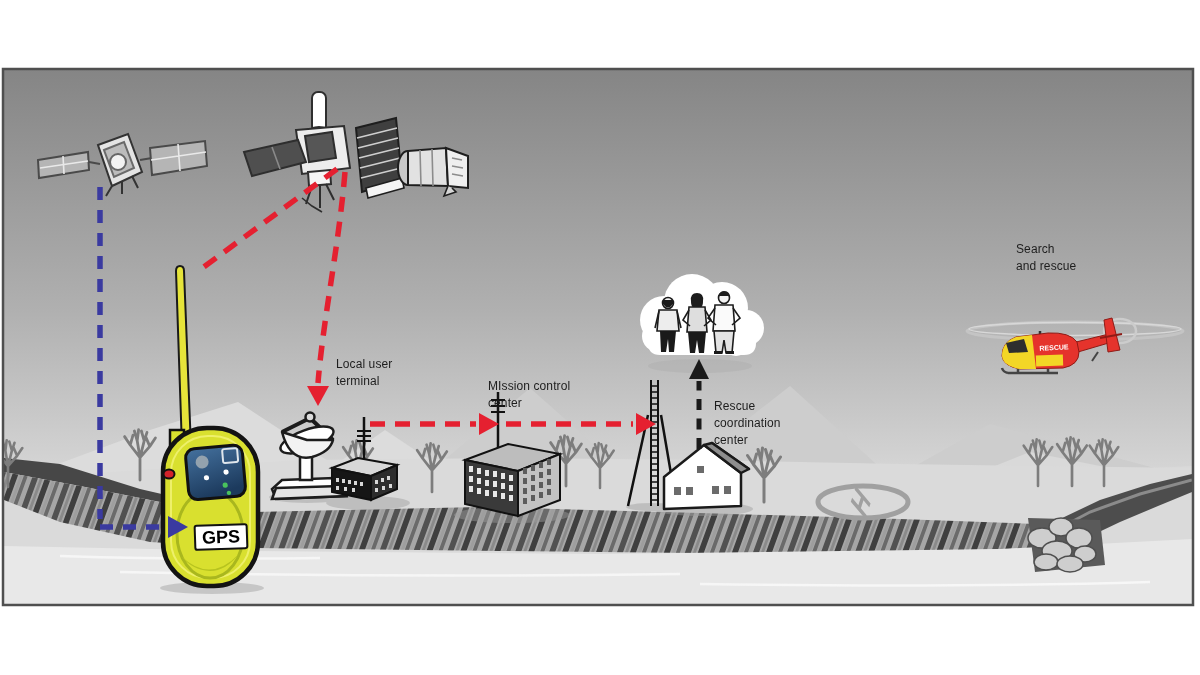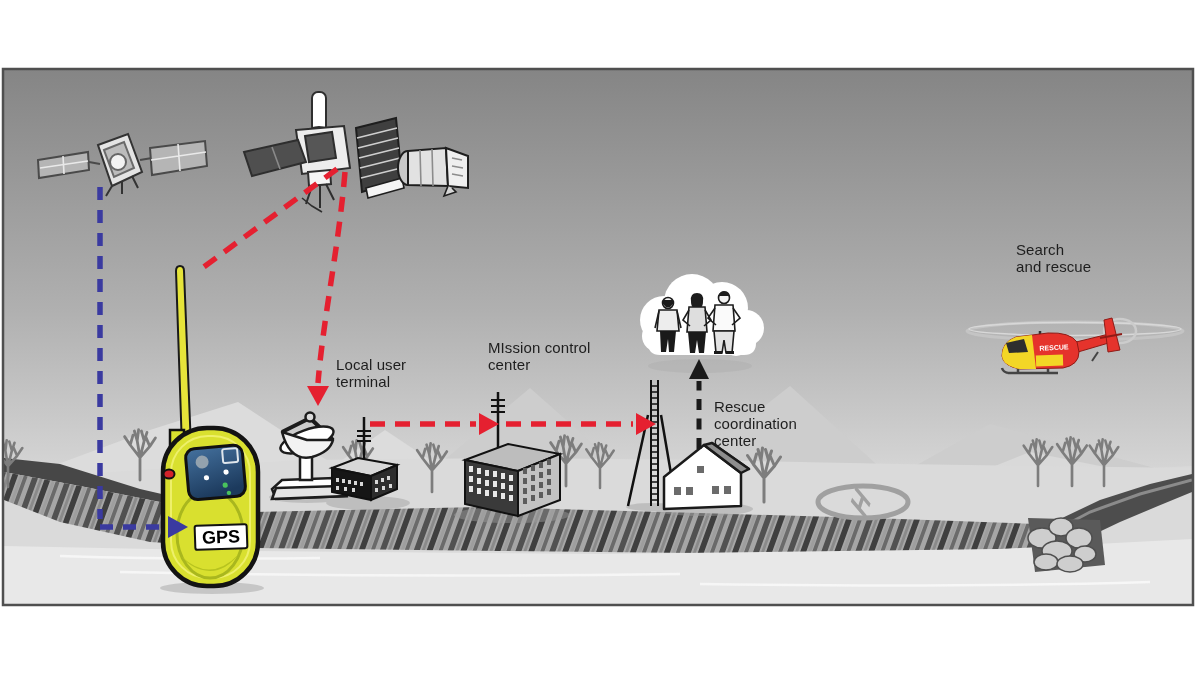--- a/index.html
+++ b/index.html
@@ -1,19 +1,19 @@
 <!DOCTYPE html>
 <html><head>
 <meta charset="utf-8">
 <style>
   html,body{margin:0;padding:0;background:#ffffff;}
   #stage{position:relative;width:1200px;height:675px;background:#ffffff;overflow:hidden;
          font-family:"Liberation Sans",sans-serif;}
   #art{position:absolute;left:0;top:0;width:1200px;height:675px;}
-  .diagram-label{position:absolute;color:#1e1e1e;font-size:15px;line-height:17px;
+  .diagram-label{position:absolute;color:#1e1e1e;font-size:12px;line-height:17px;
          white-space:pre-line;letter-spacing:.1px;}
   .gps-box{position:absolute;left:194px;top:524px;width:50px;height:22px;
          background:#ffffff;border:2.5px solid #111;border-radius:3px;
          display:flex;align-items:center;justify-content:center;
          font-weight:bold;font-size:18px;color:#000;transform:rotate(-2deg);}
 </style>
 </head>
 <body>
 
 <div id="stage">
@@ -342,21 +342,21 @@
       <path d="M1008,373 L1058,373 M1018,369 L1018,373 M1048,369 L1048,373 M1008,373 Q1003,372 1002,368" stroke="#444" stroke-width="2.5" fill="none"></path>
       <text x="1054" y="350" text-anchor="middle" transform="rotate(-3 1054 348)" font-family="Liberation Sans, sans-serif" font-size="7" font-weight="bold" fill="#ffffff">RESCUE</text>
     </g>
   </g>
 
   <rect x="3" y="69" width="1190" height="536" fill="none" stroke="#4f4f4f" stroke-width="2.5"></rect>
 </svg>
 
 <div class="diagram-label" style="left:336px;top:356px">Local user
 terminal</div>
-<div class="diagram-label" style="left:488px;top:339px">MIssion control
+<div class="diagram-label" style="left:488px;top:378px">MIssion control
 center</div>
 <div class="diagram-label" style="left:714px;top:398px">Rescue
 coordination
 center</div>
 <div class="diagram-label" style="left:1016px;top:241px">Search
 and rescue</div>
 <div class="gps-box">GPS</div>
 
 </div>
 

